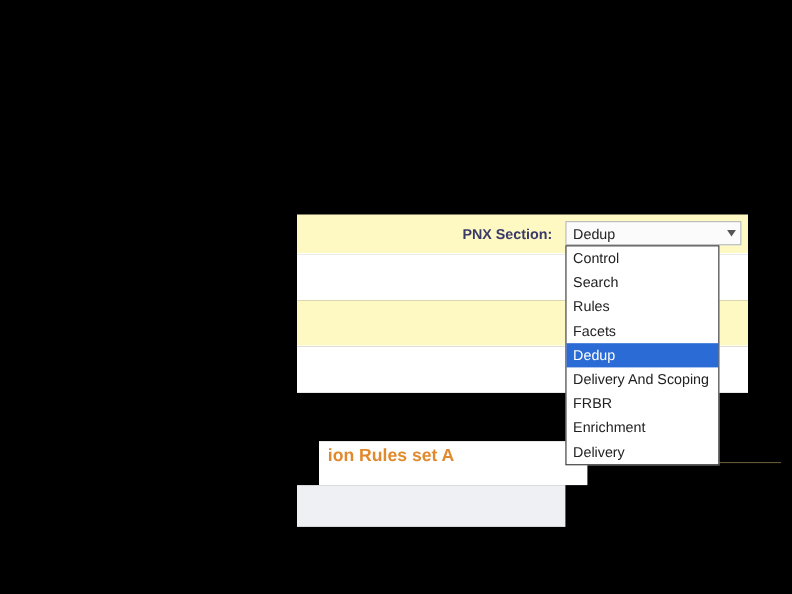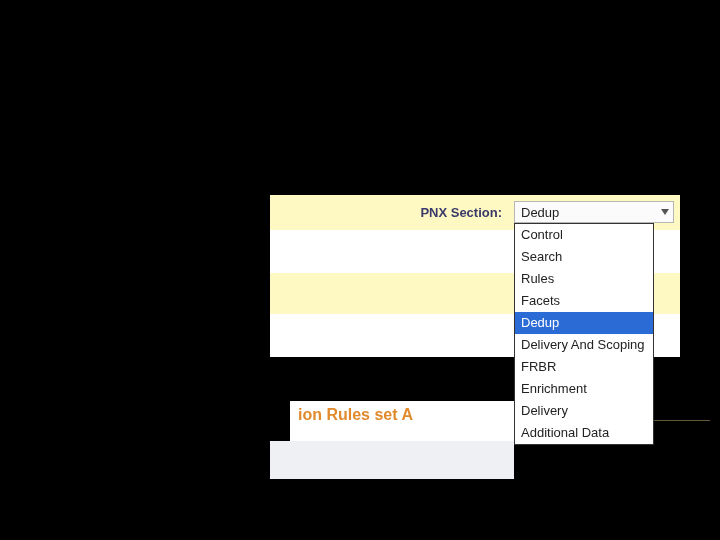--- a/index.html
+++ b/index.html
@@ -179,16 +179,15 @@
   <div class="dropdown" id="dropdown">
       <div class="opt">Control</div>
       <div class="opt">Search</div>
       <div class="opt">Rules</div>
       <div class="opt">Facets</div>
       <div class="opt selected">Dedup</div>
       <div class="opt">Delivery And Scoping</div>
       <div class="opt">FRBR</div>
       <div class="opt">Enrichment</div>
       <div class="opt">Delivery</div>
-      <div class="opt">Additional Data</div>
     </div>
 
 </div>
 
 </body></html>

